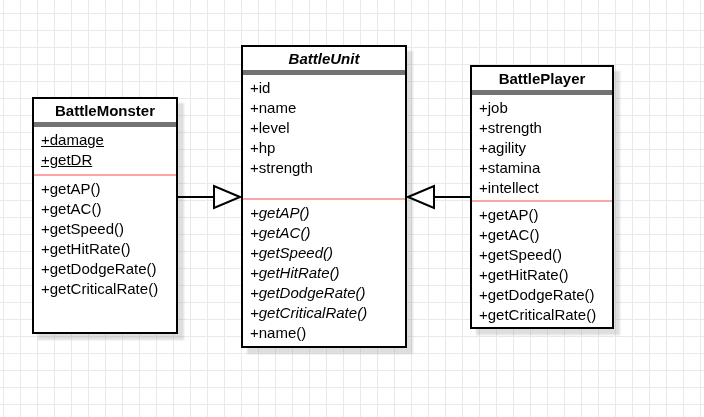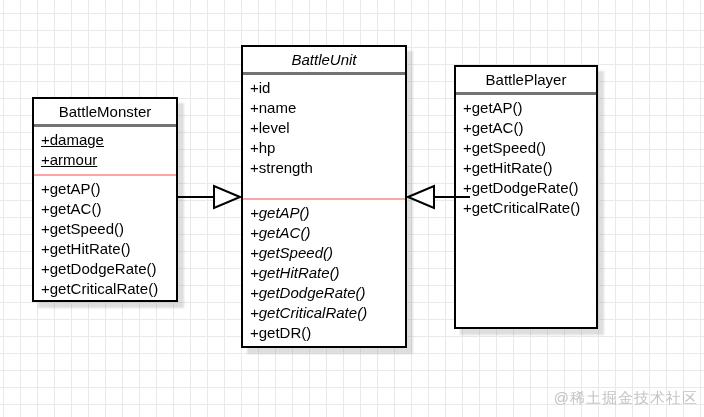--- a/index.html
+++ b/index.html
@@ -26,25 +26,25 @@
     background: #ffffff;
     border: 2px solid #000000;
     box-shadow: 6px 6px 2px rgba(160,160,160,0.35);
     display: flex;
     flex-direction: column;
     color: #000000;
   }
   .cls-title {
     box-sizing: border-box;
     flex: 0 0 28px;
-    border-bottom: 3px solid #737373;
+    border-bottom: 5px solid #737373;
     display: flex;
     align-items: center;
     justify-content: center;
-    font-weight: normal;
+    font-weight: bold;
     font-size: 15px;
   }
   .cls-title.italic { font-style: italic; }
   .section {
     box-sizing: border-box;
     padding: 3px 4px 0 7px;
     font-size: 15px;
     line-height: 20px;
   }
   .section.attrs {
@@ -70,26 +70,26 @@
     font-size: 15px;
     letter-spacing: 1px;
     color: #c3c3c3;
   }
 </style>
 </head>
 <body>
 
 <div class="canvas">
 
-  <div class="uml-class" style="left:32px; top:97px; width:146px; height:205px;">
+  <div class="uml-class" style="left:32px; top:97px; width:146px; height:237px;">
     <div class="cls-title">BattleMonster</div>
     <div class="section attrs" style="height:49px;text-decoration:underline;">
 
     <div class="member-line">+damage</div>
-        <div class="member-line">+armour</div>
+        <div class="member-line">+getDR</div>
       </div>
     <div class="section methods">
 
     <div class="member-line">+getAP()</div>
         <div class="member-line">+getAC()</div>
         <div class="member-line">+getSpeed()</div>
         <div class="member-line">+getHitRate()</div>
         <div class="member-line">+getDodgeRate()</div>
         <div class="member-line">+getCriticalRate()</div>
       </div>
@@ -106,26 +106,34 @@
         <div class="member-line">+strength</div>
       </div>
     <div class="section methods">
 
     <div class="member-line italic">+getAP()</div>
         <div class="member-line italic">+getAC()</div>
         <div class="member-line italic">+getSpeed()</div>
         <div class="member-line italic">+getHitRate()</div>
         <div class="member-line italic">+getDodgeRate()</div>
         <div class="member-line italic">+getCriticalRate()</div>
-        <div class="member-line">+getDR()</div>
+        <div class="member-line">+name()</div>
       </div>
   </div>
 
-  <div class="uml-class" style="left:454px; top:65px; width:144px; height:264px;">
+  <div class="uml-class" style="left:470px; top:65px; width:144px; height:264px;">
     <div class="cls-title">BattlePlayer</div>
+    <div class="section attrs" style="height:107px;">
+
+    <div class="member-line">+job</div>
+        <div class="member-line">+strength</div>
+        <div class="member-line">+agility</div>
+        <div class="member-line">+stamina</div>
+        <div class="member-line">+intellect</div>
+      </div>
     <div class="section methods">
 
     <div class="member-line">+getAP()</div>
         <div class="member-line">+getAC()</div>
         <div class="member-line">+getSpeed()</div>
         <div class="member-line">+getHitRate()</div>
         <div class="member-line">+getDodgeRate()</div>
         <div class="member-line">+getCriticalRate()</div>
       </div>
   </div>
@@ -134,14 +142,13 @@
     <g>
       <line x1="178" y1="197" x2="215" y2="197" stroke="#000000" stroke-width="2"></line>
       <polygon points="240,197 214,186 214,208" fill="#ffffff" stroke="#000000" stroke-width="2"></polygon>
     </g>
     <g>
       <line x1="470" y1="197" x2="434" y2="197" stroke="#000000" stroke-width="2"></line>
       <polygon points="408,197 434,186 434,208" fill="#ffffff" stroke="#000000" stroke-width="2"></polygon>
     </g>
   </svg>
 
-  <div class="watermark">@稀土掘金技术社区</div>
 </div>
 
 </body></html>

